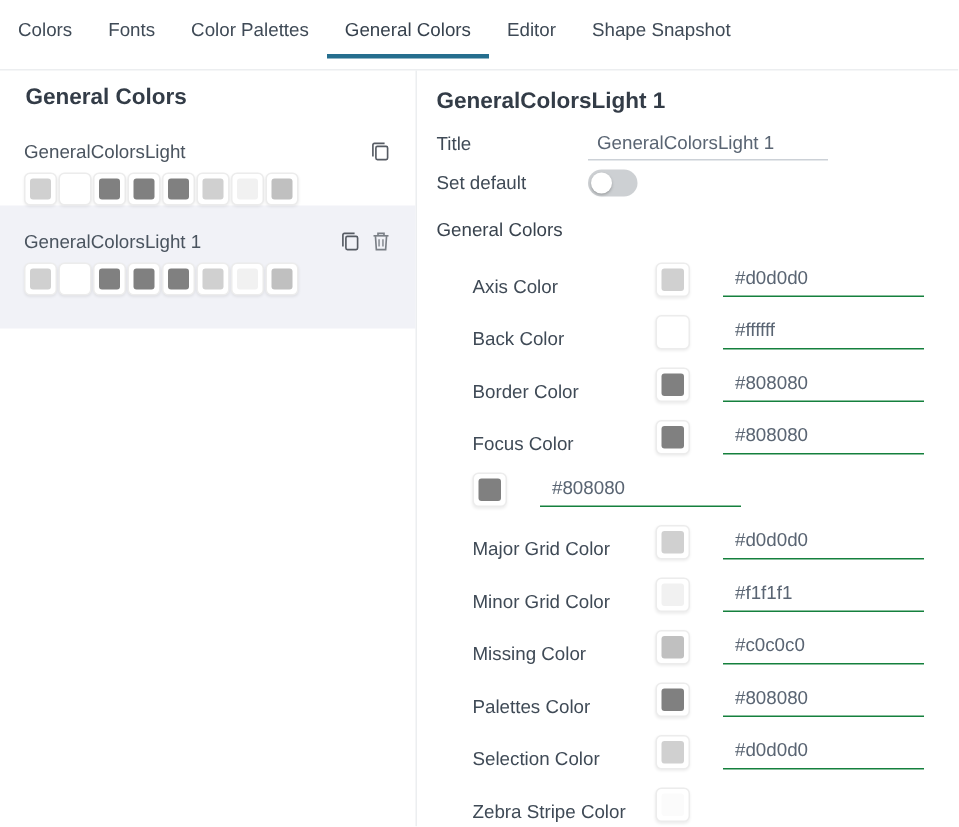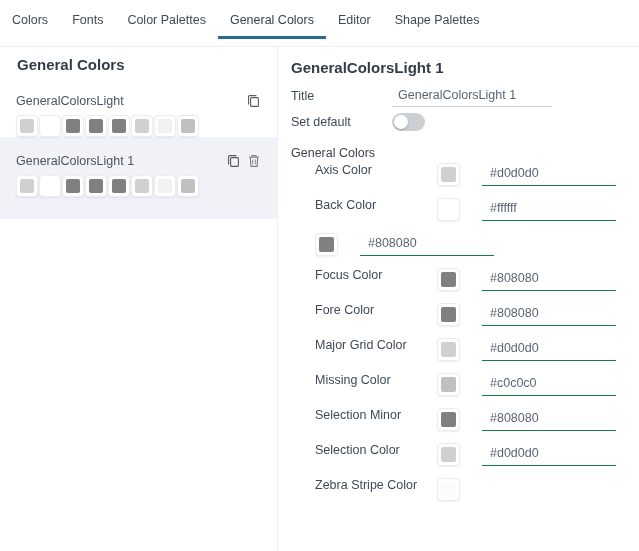--- a/index.html
+++ b/index.html
@@ -43,41 +43,41 @@
   .text-input { width: 160px; border: none; border-bottom: 1px solid #ccd1d7;
     background: transparent; font-family: inherit; font-size: 12.5px; color: #5a6573;
     padding: 3px 6px 4px; outline: none; }
   .toggle { width: 33px; height: 18px; border-radius: 9px; background: #cdd0d3;
     position: relative; cursor: pointer; flex: 0 0 auto; }
   .toggle-knob { position: absolute; left: 2px; top: 2px; width: 14px; height: 14px;
     border-radius: 50%; background: #ffffff; box-shadow: 0 1px 2px rgba(0,0,0,0.25); }
   .dp-section-heading { font-size: 12.5px; color: #39434e; line-height: 16px;
     margin-top: 10px; }
   .color-rows { margin-top: 2px; }
-  .color-row { display: flex; align-items: flex-start; height: 35px; padding-left: 24px; }
+  .color-row { display: flex; align-items: flex-end; height: 35px; padding-left: 24px; }
   .cr-label { width: 122px; font-size: 12.5px; color: #3f4a56; flex: 0 0 auto; }
   .cr-tile { width: 23px; height: 23px; background: #ffffff; border: 1px solid #ececec;
     border-radius: 4px; box-shadow: 0 1px 2px rgba(0,0,0,0.07); margin-right: 22px;
     display: flex; align-items: center; justify-content: center; cursor: pointer;
     flex: 0 0 auto; }
   .cr-tile-inner { width: 15px; height: 15px; border-radius: 2px; }
   .hex-input { width: 134px; border: none; border-bottom: 1px solid #15803d;
     background: transparent; font-family: inherit; font-size: 12.5px; color: #5a6573;
     padding: 3px 8px 5px; outline: none; }
 </style>
 </head>
 <body>
 
 <div class="tabs-bar">
   <div class="tab">Colors</div>
   <div class="tab">Fonts</div>
   <div class="tab">Color Palettes</div>
   <div class="tab active">General Colors</div>
   <div class="tab">Editor</div>
-  <div class="tab">Shape Palettes</div>
+  <div class="tab">Shape Snapshot</div>
 </div>
 
 <div class="main">
 
   <div class="left-panel">
     <div class="lp-heading">General Colors</div>
 
     <div class="palette-item">
       <div class="pi-title-row">
         <span class="pi-title">GeneralColorsLight</span>
@@ -196,61 +196,68 @@
 
       <div class="color-row">
         <span class="cr-label">Back Color</span>
         <span class="cr-tile">
             <span class="cr-tile-inner" style="background: rgb(255, 255, 255);"></span>
           </span>
         <input class="hex-input" type="text" value="#ffffff" style="">
       </div>
 
       <div class="color-row">
+        <span class="cr-label">Border Color</span>
         <span class="cr-tile">
             <span class="cr-tile-inner" style="background: rgb(128, 128, 128);"></span>
           </span>
         <input class="hex-input" type="text" value="#808080" style="">
       </div>
 
       <div class="color-row">
         <span class="cr-label">Focus Color</span>
         <span class="cr-tile">
             <span class="cr-tile-inner" style="background: rgb(128, 128, 128);"></span>
           </span>
         <input class="hex-input" type="text" value="#808080" style="">
       </div>
 
       <div class="color-row">
-        <span class="cr-label">Fore Color</span>
         <span class="cr-tile">
             <span class="cr-tile-inner" style="background: rgb(128, 128, 128);"></span>
           </span>
         <input class="hex-input" type="text" value="#808080" style="">
       </div>
 
       <div class="color-row">
         <span class="cr-label">Major Grid Color</span>
         <span class="cr-tile">
             <span class="cr-tile-inner" style="background: rgb(208, 208, 208);"></span>
           </span>
         <input class="hex-input" type="text" value="#d0d0d0" style="">
       </div>
 
+      <div class="color-row">
+        <span class="cr-label">Minor Grid Color</span>
+        <span class="cr-tile">
+            <span class="cr-tile-inner" style="background: rgb(241, 241, 241);"></span>
+          </span>
+        <input class="hex-input" type="text" value="#f1f1f1" style="">
+      </div>
 
       <div class="color-row">
         <span class="cr-label">Missing Color</span>
         <span class="cr-tile">
             <span class="cr-tile-inner" style="background: rgb(192, 192, 192);"></span>
           </span>
         <input class="hex-input" type="text" value="#c0c0c0" style="">
       </div>
 
       <div class="color-row">
-        <span class="cr-label">Selection Minor</span>
+        <span class="cr-label">Palettes Color</span>
         <span class="cr-tile">
             <span class="cr-tile-inner" style="background: rgb(128, 128, 128);"></span>
           </span>
         <input class="hex-input" type="text" value="#808080" style="">
       </div>
 
       <div class="color-row">
         <span class="cr-label">Selection Color</span>
         <span class="cr-tile">
             <span class="cr-tile-inner" style="background: rgb(208, 208, 208);"></span>

